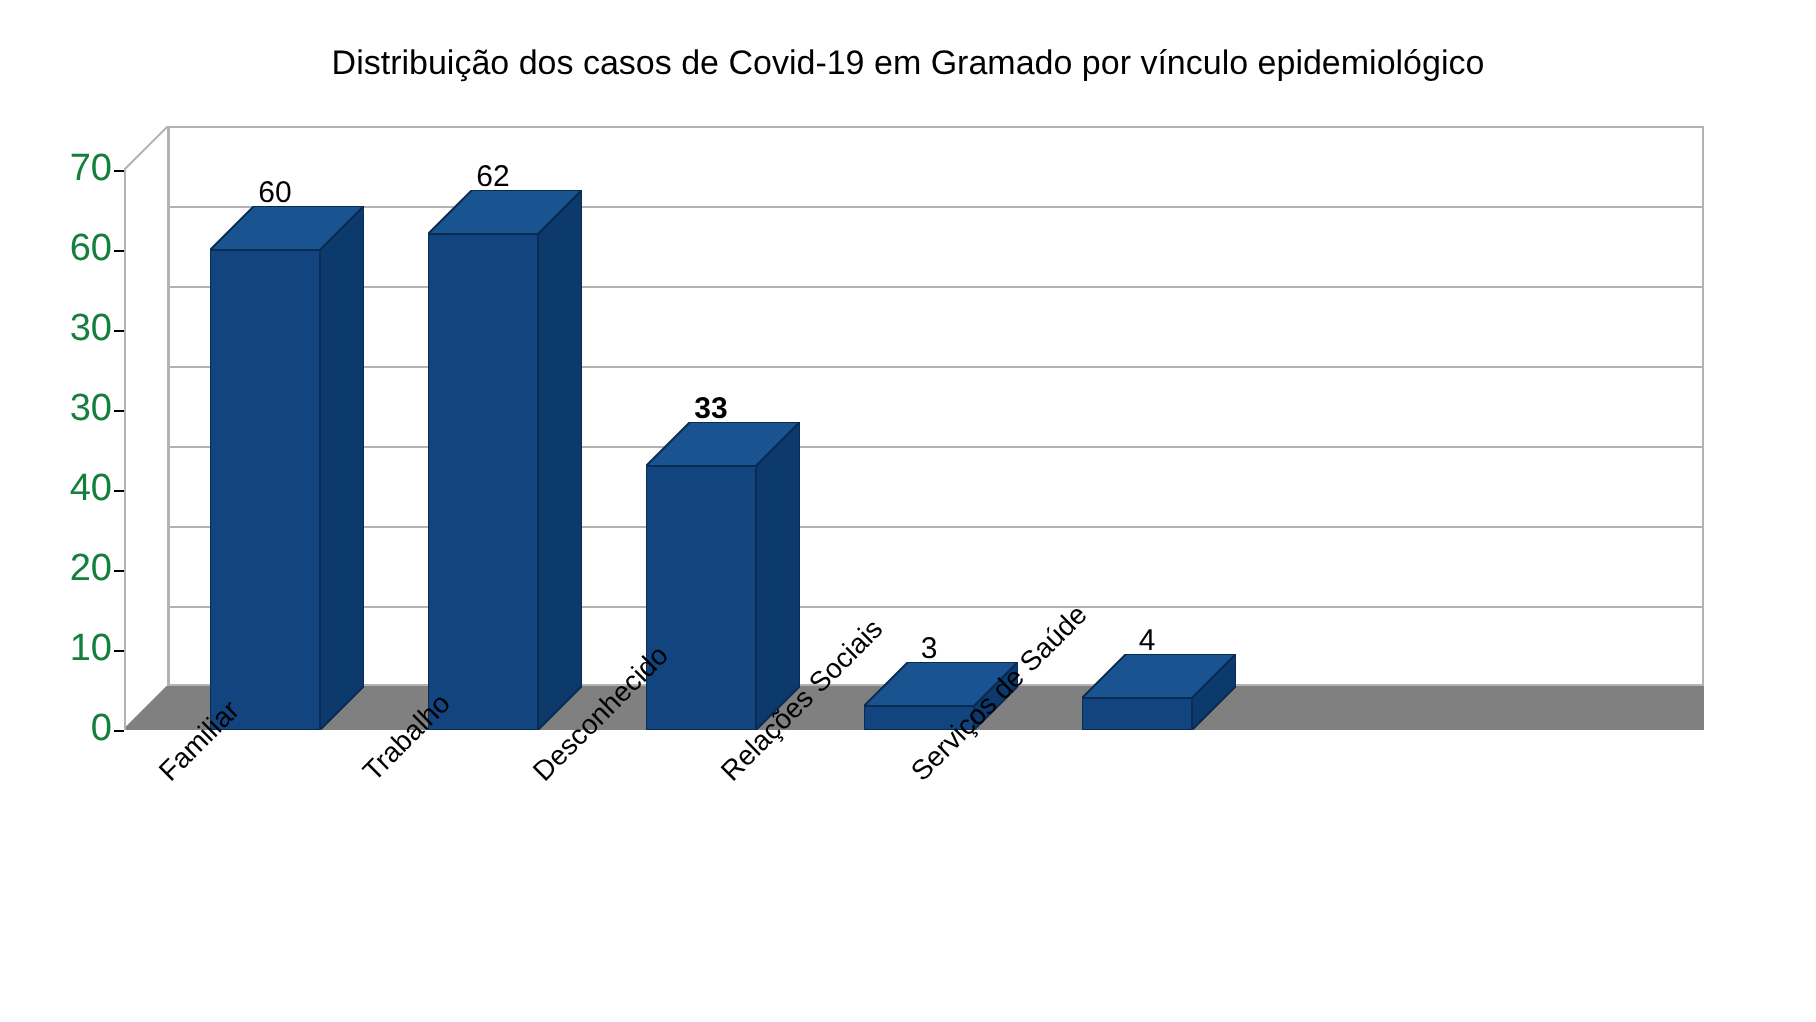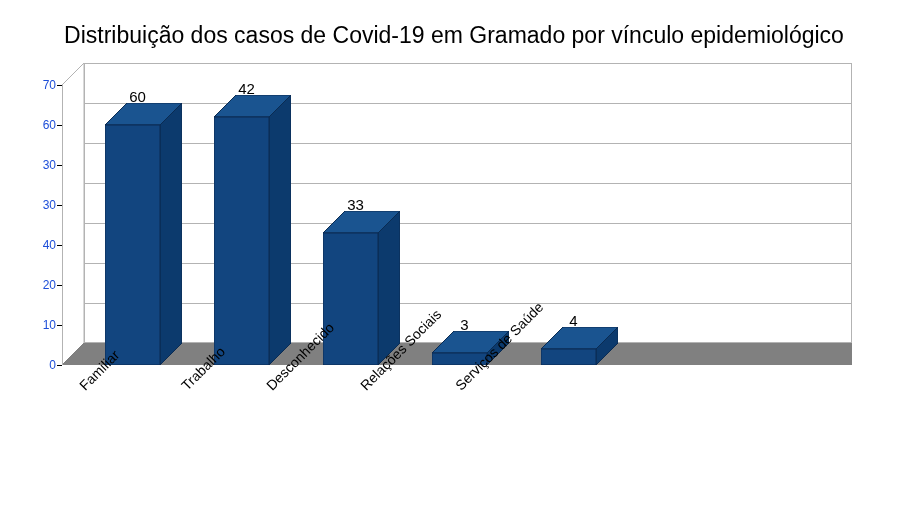--- a/index.html
+++ b/index.html
@@ -18,21 +18,21 @@
     position: relative;
     width: 908px;
     height: 511px;
   }
   #chart-title {
     position: absolute;
     top: 22px;
     left: 0;
     width: 908px;
     text-align: center;
-    font-size: 23px;
+    font-size: 17px;
     color: #000000;
     white-space: nowrap;
   }
   
   .wall-back {
     position: absolute;
     left: 84px;           
     top: 63px;            
     width: 768px;
     height: 280px;
@@ -77,22 +77,22 @@
     top: 343px;
     width: 790px;
     height: 22px;
   }
 
   
   .ytick-label {
     position: absolute;
     right: 0;
     text-align: right;
-    font-size: 12px;
-    color: #1d4ed8;
+    font-size: 19px;
+    color: #15803d;
     transform: translateY(-50%);
     width: 44px;
   }
   #y-axis-labels {
     position: absolute;
     left: 8px;
     top: 0;
     width: 48px;
     height: 511px;
   }
@@ -187,30 +187,30 @@
   </div>
   <div class="bar-value" style="left:110px; top:88px; width:55px;">60</div>
 
   <div class="bar" style="left:214px; top:117px; width:55px; height:248px;">
     <svg width="77" height="270" style="position:absolute; left:0; top:-22px;">
       <polygon points="0,22 22,0 77,0 55,22" fill="#1a5490" stroke="#0a2b52" stroke-width="1"></polygon>
       <polygon points="55,22 77,0 77,248 55,270" fill="#0c3a6d" stroke="#0a2b52" stroke-width="1"></polygon>
       <polygon points="0,22 55,22 55,270 0,270" fill="#12457f" stroke="#0a2b52" stroke-width="1"></polygon>
     </svg>
   </div>
-  <div class="bar-value" style="left:219px; top:80px; width:55px;">42</div>
+  <div class="bar-value" style="left:219px; top:80px; width:55px;">62</div>
 
   <div class="bar" style="left:323px; top:233px; width:55px; height:132px;">
     <svg width="77" height="154" style="position:absolute; left:0; top:-22px;">
       <polygon points="0,22 22,0 77,0 55,22" fill="#1a5490" stroke="#0a2b52" stroke-width="1"></polygon>
       <polygon points="55,22 77,0 77,132 55,154" fill="#0c3a6d" stroke="#0a2b52" stroke-width="1"></polygon>
       <polygon points="0,22 55,22 55,154 0,154" fill="#12457f" stroke="#0a2b52" stroke-width="1"></polygon>
     </svg>
   </div>
-  <div class="bar-value" style="left:328px; top:196px; width:55px;">33</div>
+  <div class="bar-value" style="left:328px; top:196px; width:55px;font-weight:bold;">33</div>
 
   <div class="bar" style="left:432px; top:353px; width:55px; height:12px;">
     <svg width="77" height="34" style="position:absolute; left:0; top:-22px;">
       <polygon points="0,22 22,0 77,0 55,22" fill="#1a5490" stroke="#0a2b52" stroke-width="1"></polygon>
       <polygon points="55,22 77,0 77,12 55,34" fill="#0c3a6d" stroke="#0a2b52" stroke-width="1"></polygon>
       <polygon points="0,22 55,22 55,34 0,34" fill="#12457f" stroke="#0a2b52" stroke-width="1"></polygon>
     </svg>
   </div>
   <div class="bar-value" style="left:437px; top:316px; width:55px;">3</div>
 

